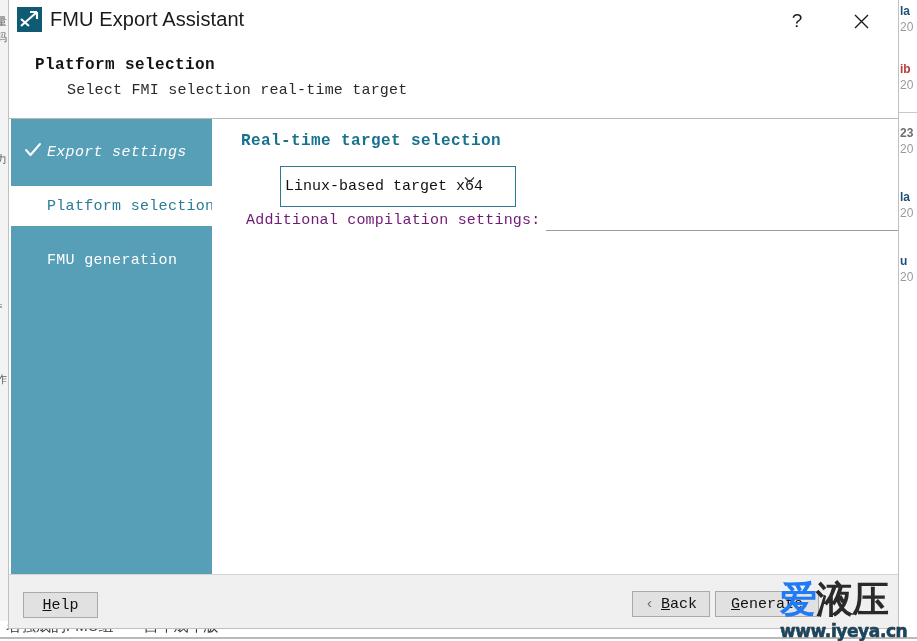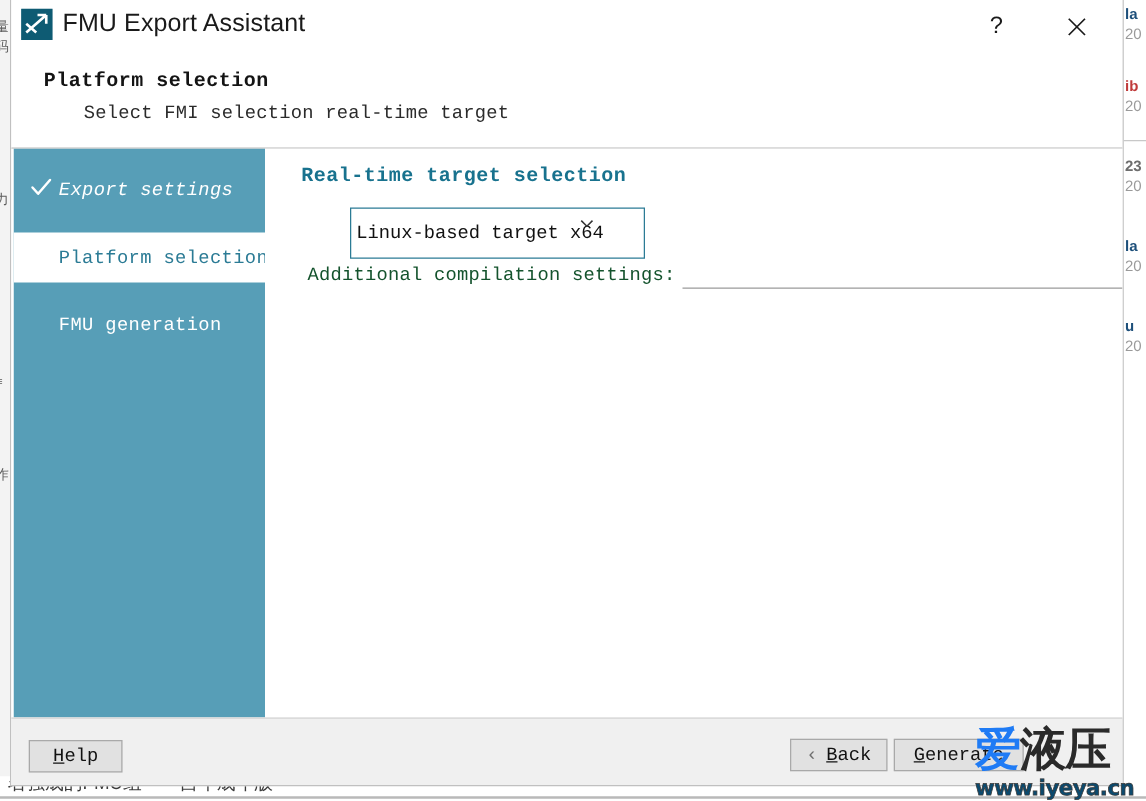--- a/index.html
+++ b/index.html
@@ -253,21 +253,21 @@
     position: absolute;
     left: 252px; top: 55px;
     pointer-events: none;
     color: #333333;
     font-size: 11px;
   }
   .addl-label {
     position: absolute;
     left: 34px; top: 93px;
     font-size: 15px;
-    color: #14532d;
+    color: #701a75;
     font-family: "Liberation Mono", monospace;
     letter-spacing: 0.2px;
   }
   .addl-input {
     position: absolute;
     left: 334px; top: 90px;
     width: 352px;
     height: 22px;
     border: none;
     border-bottom: 1px solid #9b9b9b;

